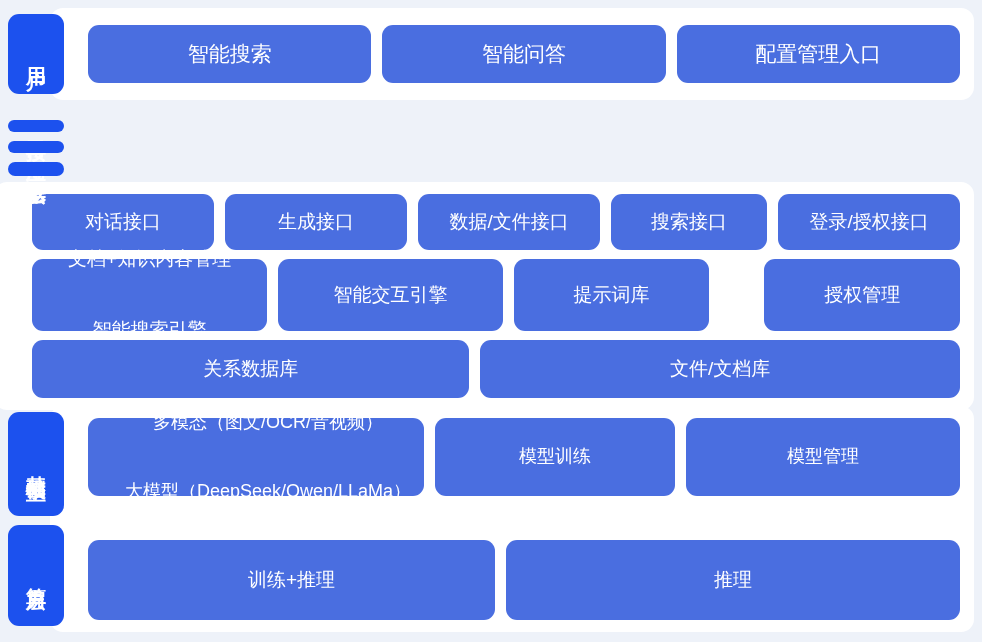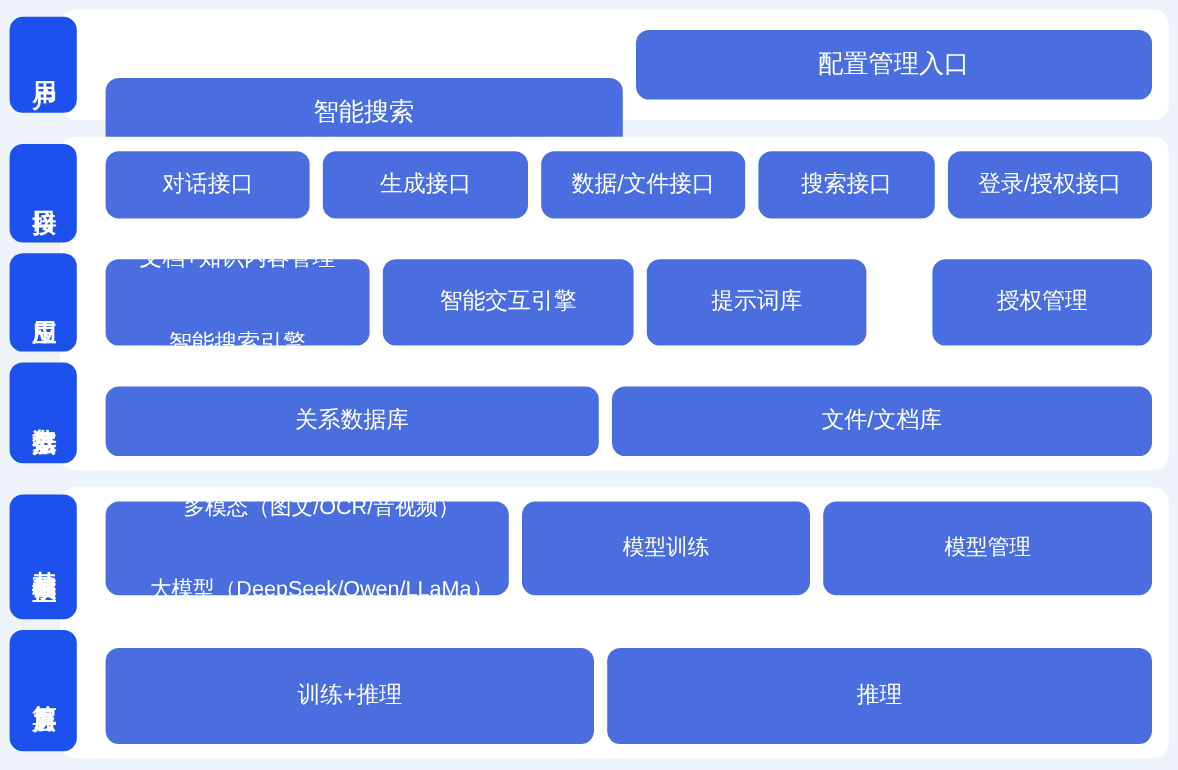--- a/index.html
+++ b/index.html
@@ -26,21 +26,21 @@
   }
 
   
   .group {
     position: relative;
     display: flex;
     flex-direction: row;
     align-items: stretch;
   }
   .group-users   { height: 92px; }
-  .group-stack   { height: 278px; }
+  .group-stack   { height: 278px; flex-direction: column; }
   .group-base    { height: 226px; }
 
   
   .rail {
     width: 56px;
     flex: 0 0 56px;
     display: flex;
     flex-direction: column;
     gap: 9px;
     box-sizing: border-box;
@@ -114,21 +114,21 @@
   .row-users .card { height: 58px; font-size: 21px; flex: 1 1 0; }
   .row-interface .card { height: 56px; font-size: 19px; }
   .row-app .card { height: 72px; font-size: 19px; }
   .row-data .card { height: 58px; font-size: 19px; }
   .row-model .card { height: 78px; font-size: 18px; }
   .row-compute .card { height: 80px; font-size: 19px; }
 
   .row-users { height: 58px; }
 
   
-  .w-a { flex: 1 1 0; margin-top: 40px; }
+  .w-a { flex: 1 1 0; }
   .w-b { flex: 1.08 1 0; }
   .w-c { flex: 1.22 1 0; }
   .w-interface-1 { flex: 1.02 1 0; }
   .w-interface-2 { flex: 1.02 1 0; }
   .w-interface-3 { flex: 1.02 1 0; }
   .w-interface-4 { flex: 0.86 1 0; }
   .w-interface-5 { flex: 1.02 1 0; }
   .w-app-1 { flex: 1.22 1 0; }
   .w-app-2 { flex: 1.16 1 0; }
   .w-app-3 { flex: 1.0 1 0; }
@@ -153,20 +153,23 @@
     <div class="rail">
       <div class="rail-tab">
         <span class="rail-label">用户</span>
       </div>
     </div>
     <div class="panel">
       <div class="card-row row-users">
         <div class="card w-a">
           <span class="card-line">智能搜索</span>
         </div>
+        <div class="card w-b">
+          <span class="card-line">智能问答</span>
+        </div>
         <div class="card w-c">
           <span class="card-line">配置管理入口</span>
         </div>
       </div>
     </div>
   </div>
 
   <div class="group group-stack">
     <div class="rail">
       <div class="rail-tab">

